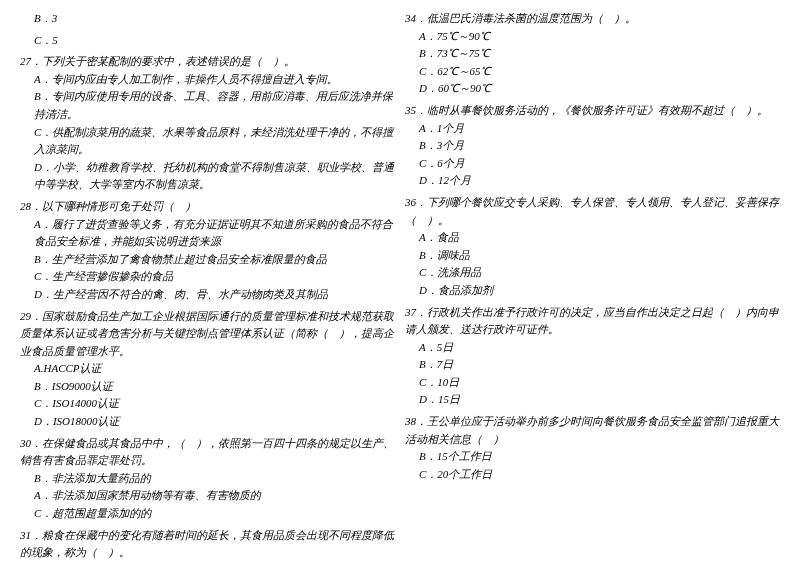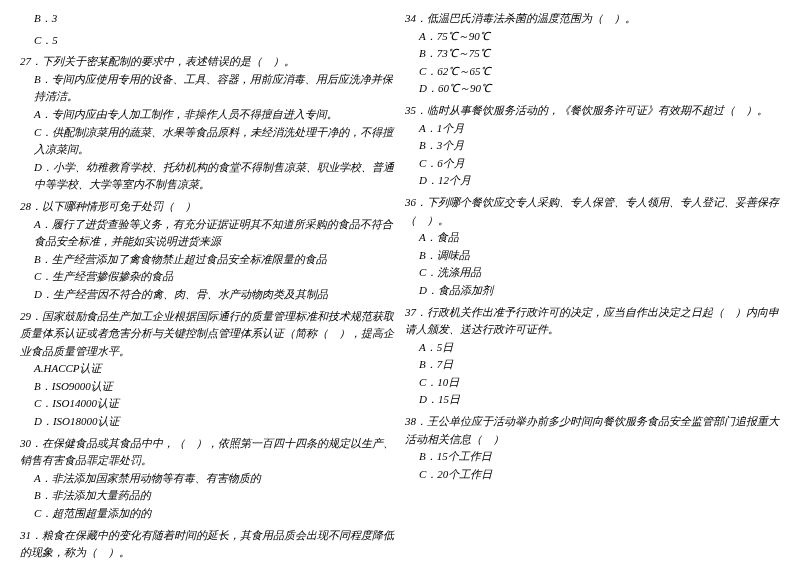--- a/index.html
+++ b/index.html
@@ -46,22 +46,22 @@
   <div class="column">
     <div class="question">
       <span class="option">B．3</span>
     </div>
     <div class="question">
       <span class="option">C．5</span>
     </div>
 
     <div class="question">
       <span class="question-text">27．下列关于密某配制的要求中，表述错误的是（&nbsp;&nbsp;&nbsp;&nbsp;）。</span>
+      <span class="option">A．专间内应由专人加工制作，非操作人员不得擅自进入专间。</span>
       <span class="option">B．专间内应使用专用的设备、工具、容器，用前应消毒、用后应洗净并保持清洁。</span>
-      <span class="option">A．专间内应由专人加工制作，非操作人员不得擅自进入专间。</span>
       <span class="option">C．供配制凉菜用的蔬菜、水果等食品原料，未经消洗处理干净的，不得擅入凉菜间。</span>
       <span class="option">D．小学、幼稚教育学校、托幼机构的食堂不得制售凉菜、职业学校、普通中等学校、大学等室内不制售凉菜。</span>
     </div>
 
     <div class="question">
       <span class="question-text">28．以下哪种情形可免于处罚（&nbsp;&nbsp;&nbsp;&nbsp;）</span>
       <span class="option">A．履行了进货查验等义务，有充分证据证明其不知道所采购的食品不符合食品安全标准，并能如实说明进货来源</span>
       <span class="option">B．生产经营添加了禽食物禁止超过食品安全标准限量的食品</span>
       <span class="option">C．生产经营掺假掺杂的食品</span>
       <span class="option">D．生产经营因不符合的禽、肉、骨、水产动物肉类及其制品</span>
@@ -70,22 +70,22 @@
     <div class="question">
       <span class="question-text">29．国家鼓励食品生产加工企业根据国际通行的质量管理标准和技术规范获取质量体系认证或者危害分析与关键控制点管理体系认证（简称（&nbsp;&nbsp;&nbsp;&nbsp;），提高企业食品质量管理水平。</span>
       <span class="option">A.HACCP认证</span>
       <span class="option">B．ISO9000认证</span>
       <span class="option">C．ISO14000认证</span>
       <span class="option">D．ISO18000认证</span>
     </div>
 
     <div class="question">
       <span class="question-text">30．在保健食品或其食品中中，（&nbsp;&nbsp;&nbsp;&nbsp;），依照第一百四十四条的规定以生产、销售有害食品罪定罪处罚。</span>
+      <span class="option">B．非法添加大量药品的</span>
       <span class="option">A．非法添加国家禁用动物等有毒、有害物质的</span>
-      <span class="option">B．非法添加大量药品的</span>
       <span class="option">C．超范围超量添加的的</span>
     </div>
 
     <div class="question">
       <span class="question-text">31．粮食在保藏中的变化有随着时间的延长，其食用品质会出现不同程度降低的现象，称为（&nbsp;&nbsp;&nbsp;&nbsp;）。</span>
 
     </div>
 
   </div>
 

